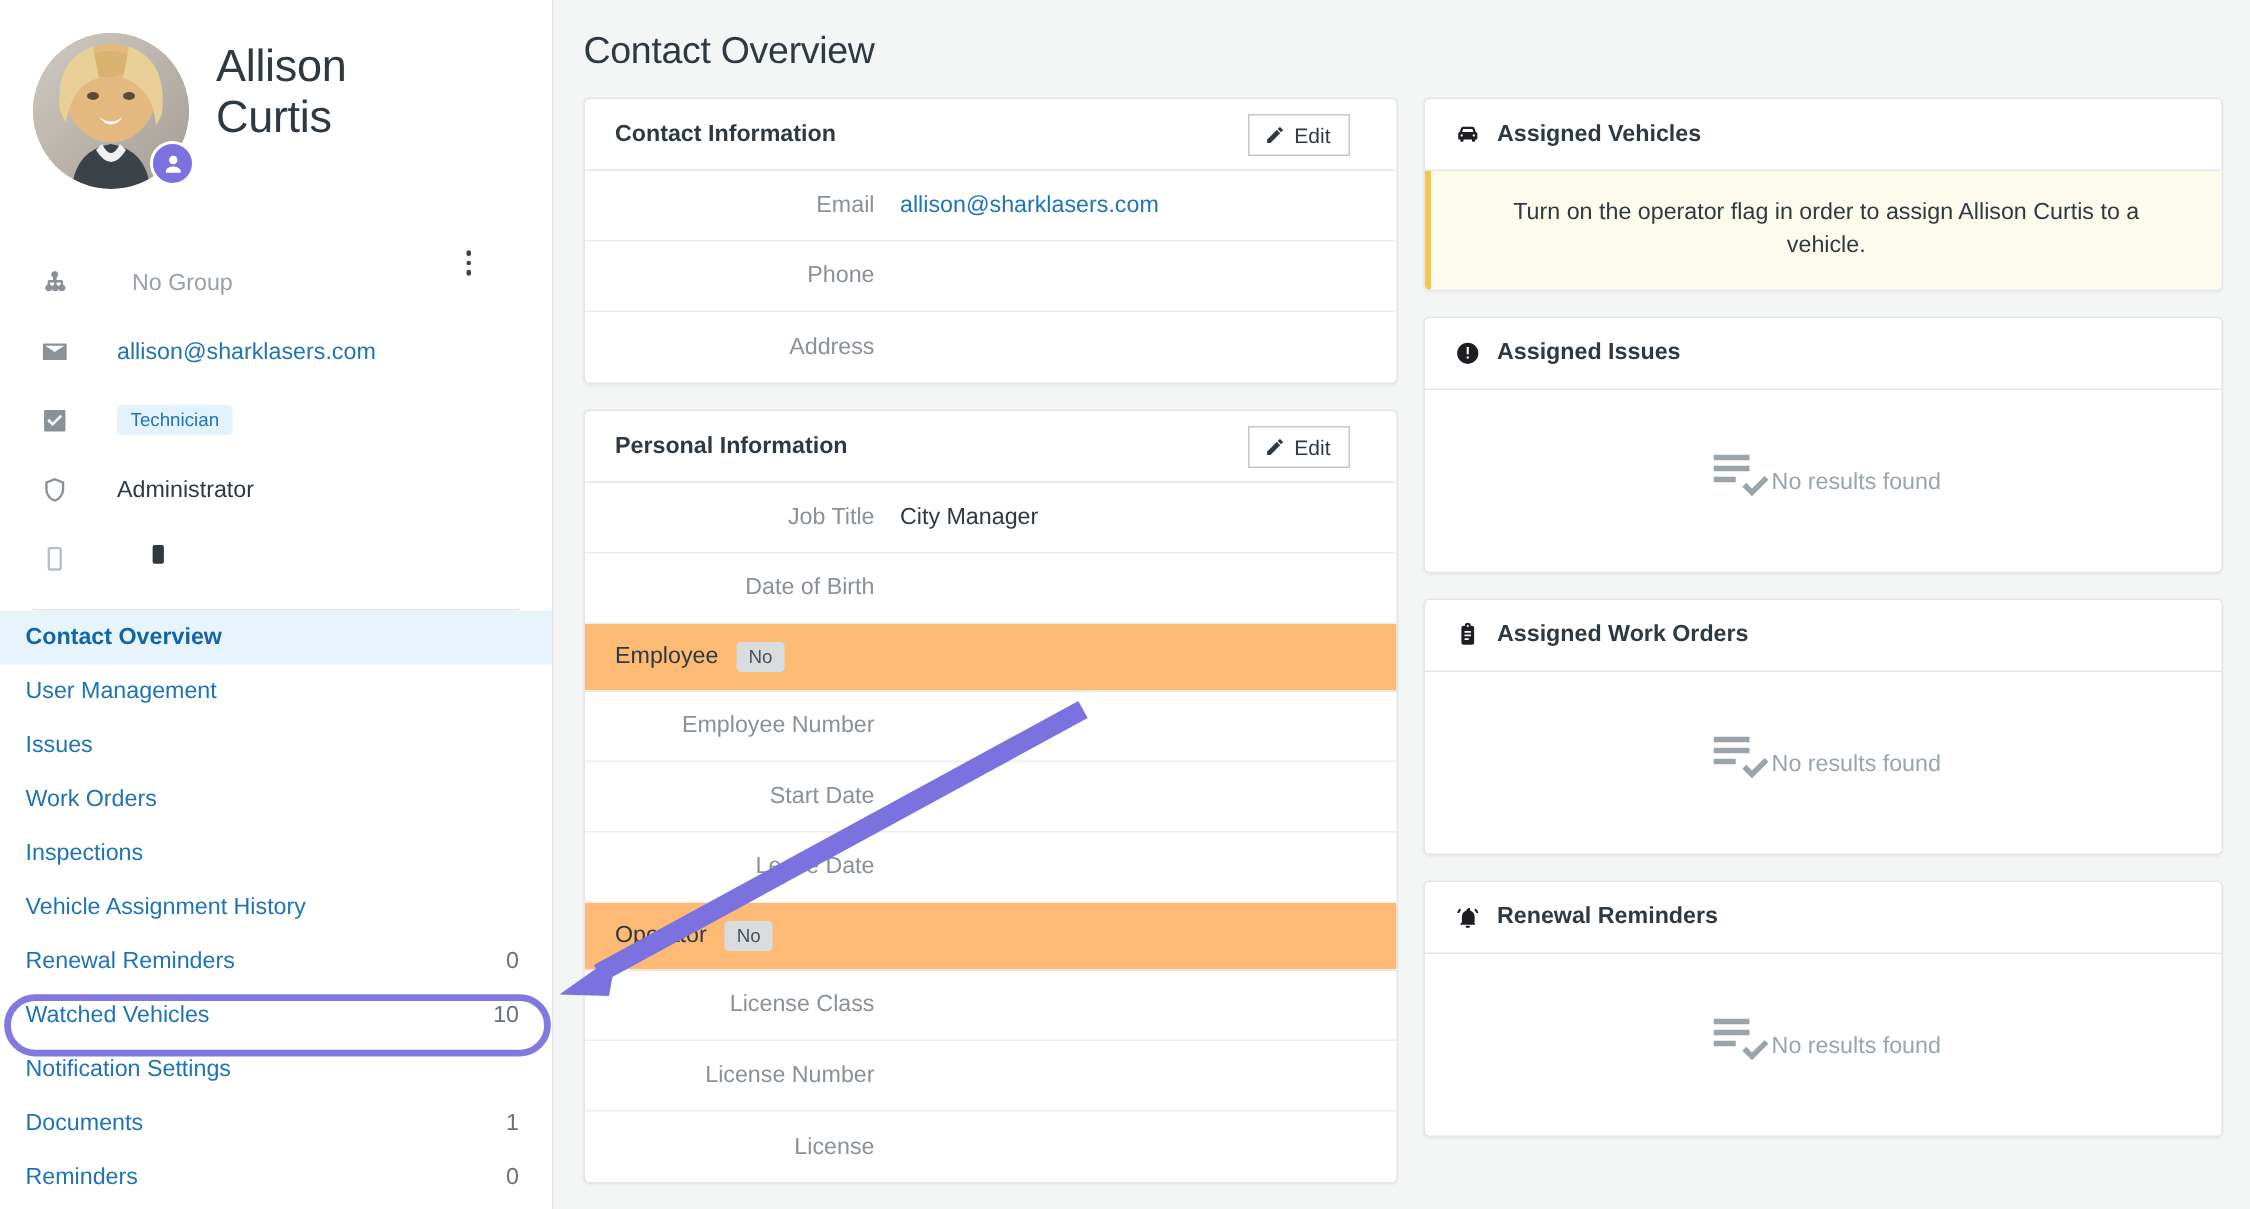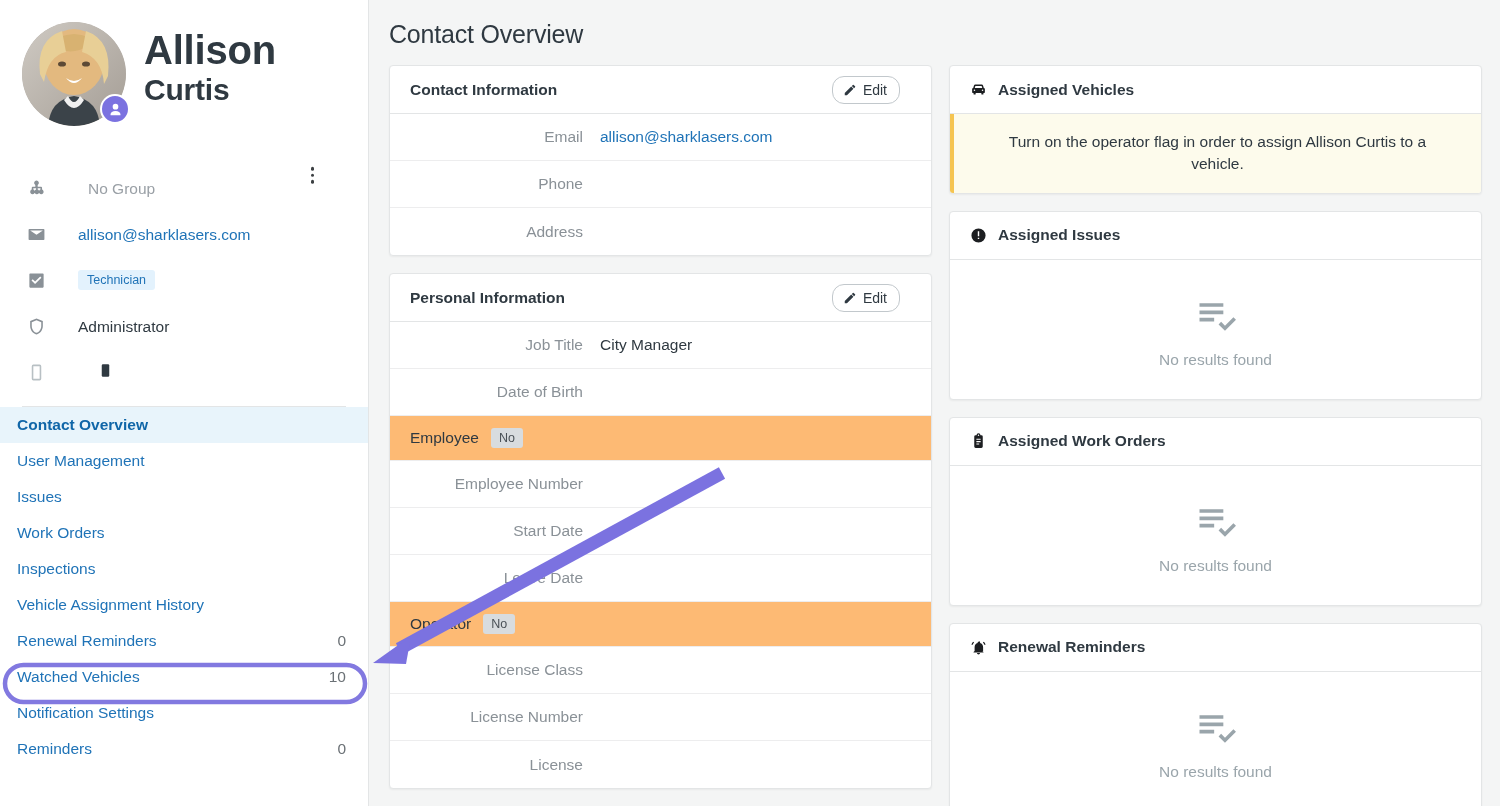--- a/index.html
+++ b/index.html
@@ -29,22 +29,22 @@
   }
   .avatar svg { display: block; width: 104px; height: 104px; }
   .avatar-badge {
     position: absolute; right: -4px; bottom: 2px;
     width: 30px; height: 30px; border-radius: 50%;
     background: #7b72e0; border: 2px solid #ffffff;
     display: flex; align-items: center; justify-content: center;
   }
   .avatar-badge svg { width: 17px; height: 17px; fill: #ffffff; }
   .name-block { margin-left: 18px; padding-top: 6px; }
-  .name-first { font-size: 40px; font-weight: bold; color: #2f3941; line-height: 1.12; letter-spacing: -0.2px;}
-  .name-last { font-size: 30px; font-weight: bold; color: #2f3941; line-height: 1.12; letter-spacing: -0.2px;}
+  .name-first { font-size: 30px; font-weight: normal; color: #2f3941; line-height: 1.12; letter-spacing: -0.2px;}
+  .name-last { font-size: 30px; font-weight: normal; color: #2f3941; line-height: 1.12; letter-spacing: -0.2px;}
 
   .meta-list { margin-top: 26px; }
   .meta-row {
     display: flex; align-items: flex-end;
     height: 46px; padding-left: 2px;
     position: relative;
     gap: 10px;
   }
   .meta-ico {
     width: 24px; flex: 0 0 24px; display: flex; align-items: center; justify-content: center;
@@ -110,21 +110,21 @@
     padding: 0 31px 0 20px; height: 48px;
     border-bottom: 1px solid #e3e5e6;
   }
   .card-head-left { display: flex; align-items: center; gap: 11px; }
   .card-title { font-size: 15.5px; font-weight: bold; color: #2f3941; }
   .head-ico { display:flex; align-items:center; }
   .head-ico svg { width: 17px; height: 17px; fill: #1c1e21; display:block; }
 
   .btn-edit {
     display: inline-flex; align-items: center; gap: 6px;
-    border: 1px solid #c2c8cc; border-radius: 12px;
+    border: 1px solid #c2c8cc; border-radius: 0;
     background: #fff; color: #2f3941;
     font-size: 14px; padding: 5px 12px 5px 10px;
     cursor: pointer; font-family: inherit;
   }
   .btn-edit svg { width: 14px; height: 14px; fill: #2f3941; }
 
   .rows { }
   .frow {
     display: flex; align-items: center;
     min-height: 47px; border-bottom: 1px solid #ededee;
@@ -149,21 +149,21 @@
     font-size: 12.5px; border-radius: 3px; padding: 3px 8px;
     margin-left: 12px; display: inline-block;
   }
 
   .warn {
     background: #fdfbec; border-left: 4px solid #f5c451;
     padding: 17px 40px; text-align: center;
     color: #2f3941; font-size: 15.5px; line-height: 1.45;
   }
   .empty {
-    display: flex; flex-direction: column; align-items: center; justify-content: center;
+    display: flex; align-items: center; justify-content: center;
     padding: 34px 0 30px 0;
   }
   .empty svg { width: 44px; height: 44px; fill: #9aa5ab; margin-bottom: 13px; }
   .empty-txt { color: #9aa5ab; font-size: 15.5px; }
 
   
   .anno { position: absolute; left:0; top:0; width:1500px; height:806px; pointer-events:none; }
 </style>
 </head>
 <body>
@@ -306,20 +306,24 @@
       </div>
       <div class="nav-item">
         <span>Watched Vehicles</span>
         <span class="nav-count">10</span>
       </div>
       <div class="nav-item">
         <span>Notification Settings</span>
         <span class="nav-count"></span>
       </div>
       <div class="nav-item">
+        <span>Documents</span>
+        <span class="nav-count">1</span>
+      </div>
+      <div class="nav-item">
         <span>Reminders</span>
         <span class="nav-count">0</span>
       </div>
     </nav>
   </aside>
 
   <main class="main">
     <h1 class="page-title">Contact Overview</h1>
 
     <div class="cols">

